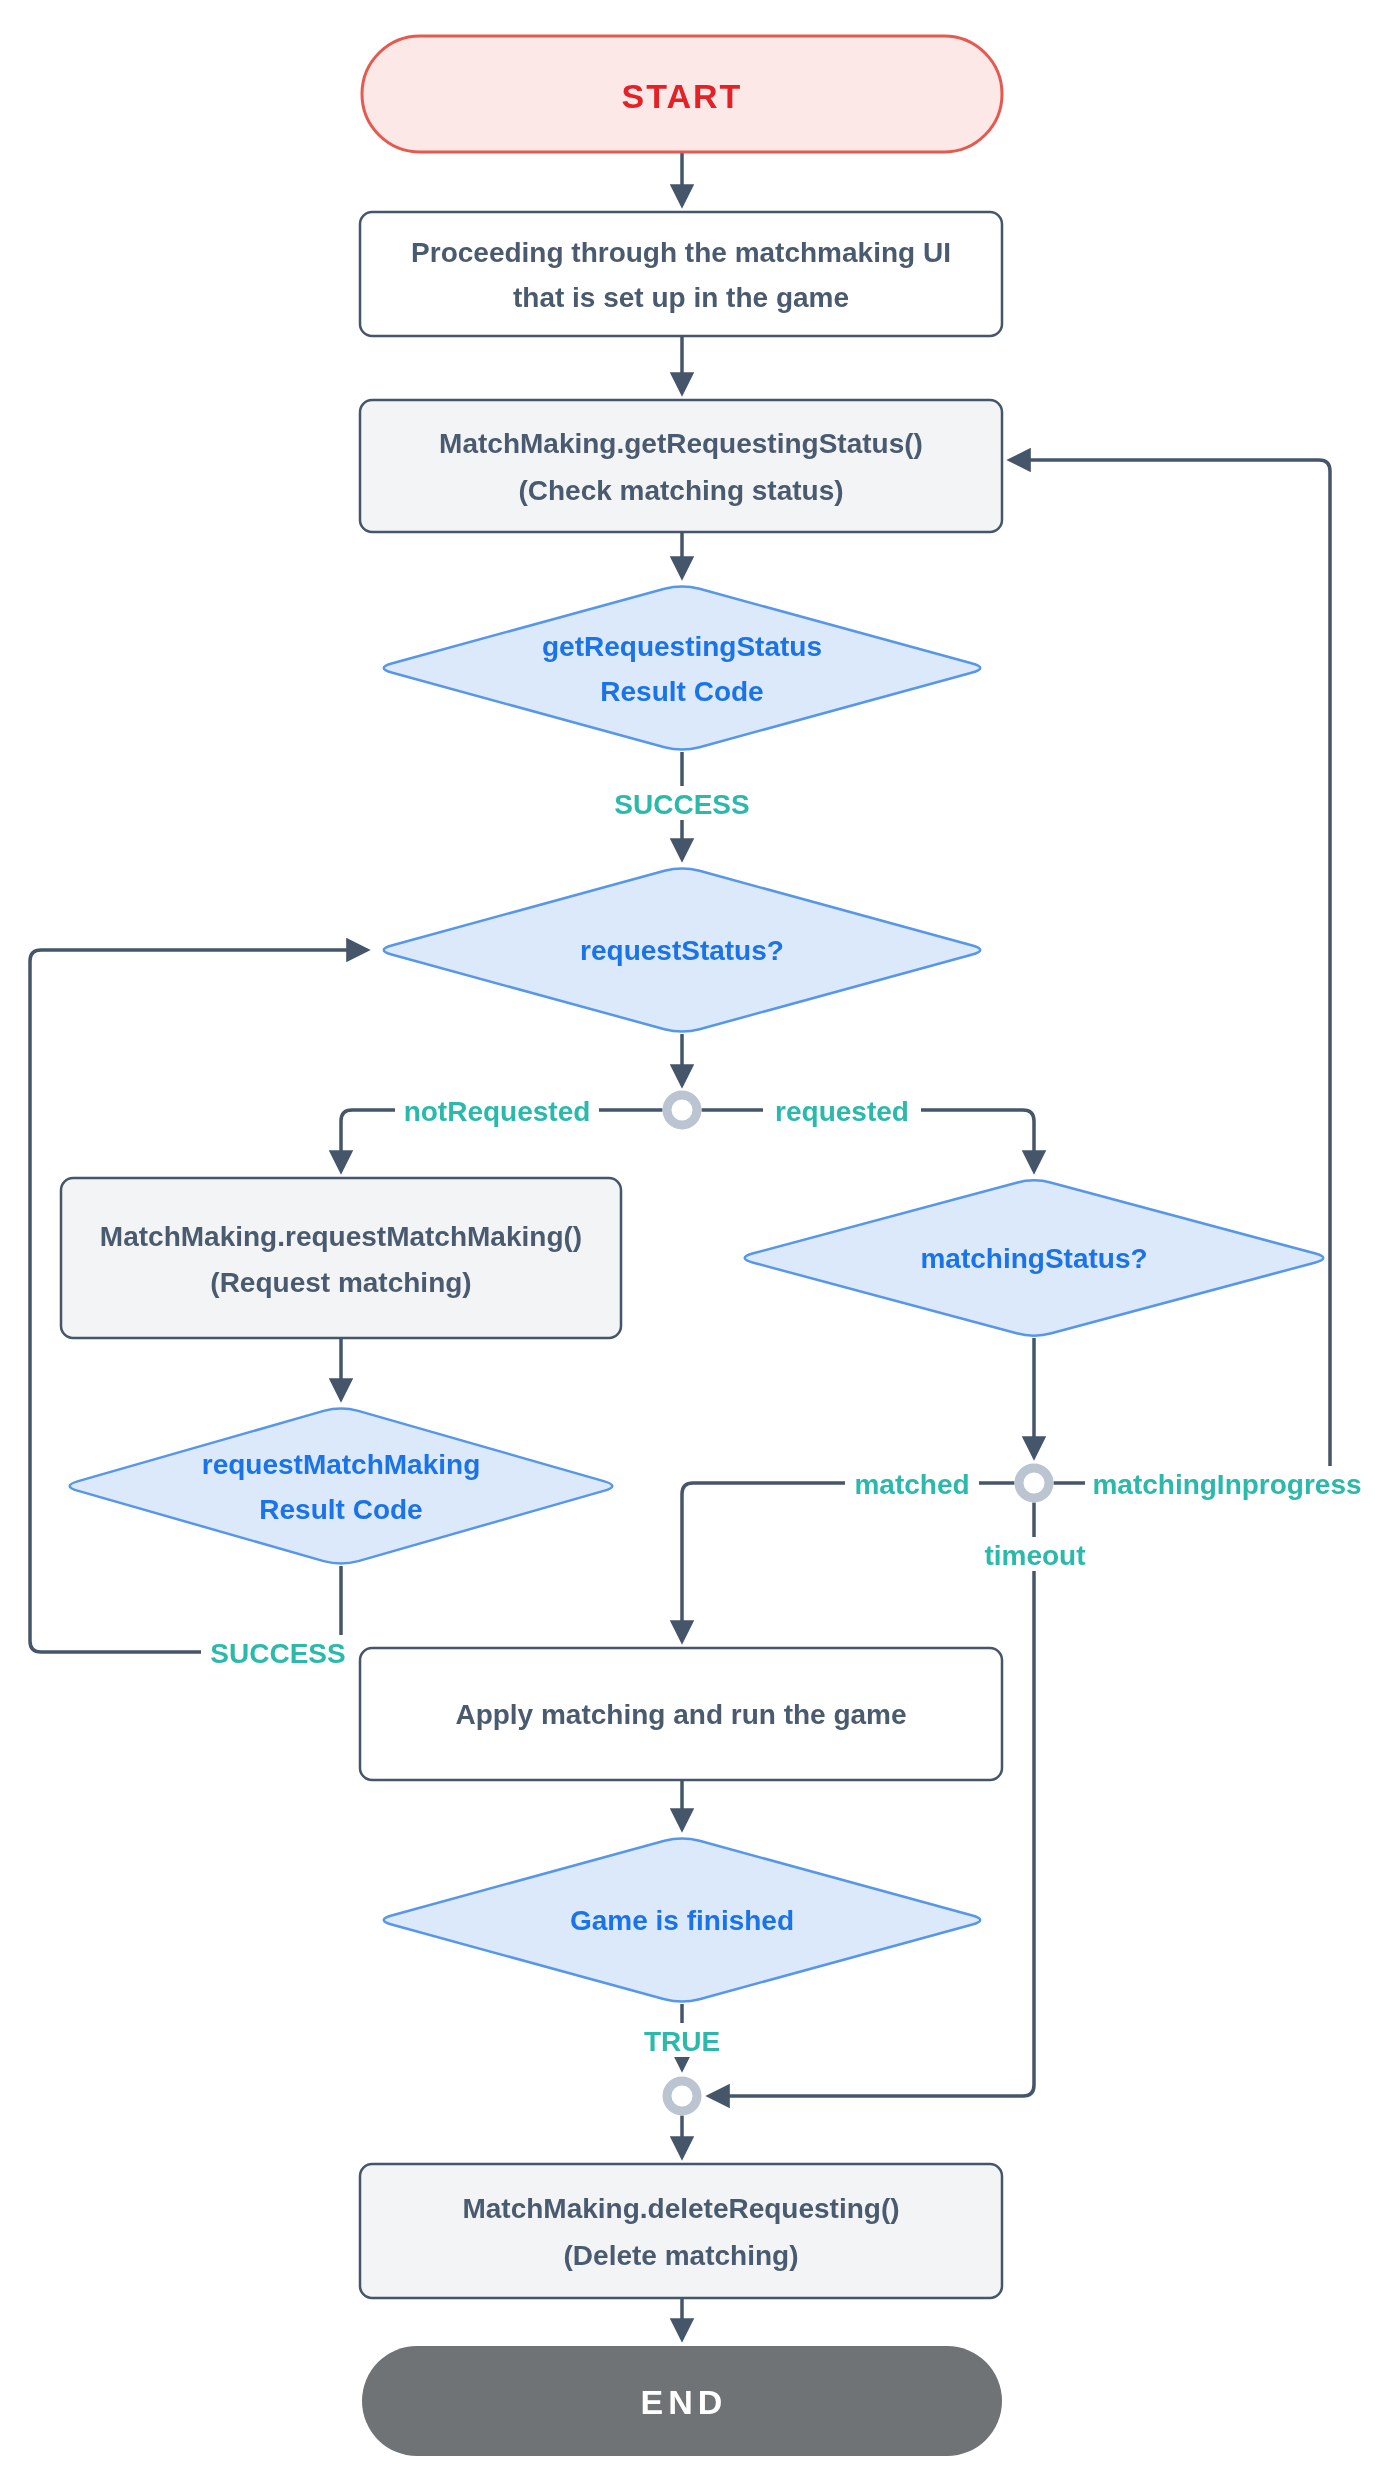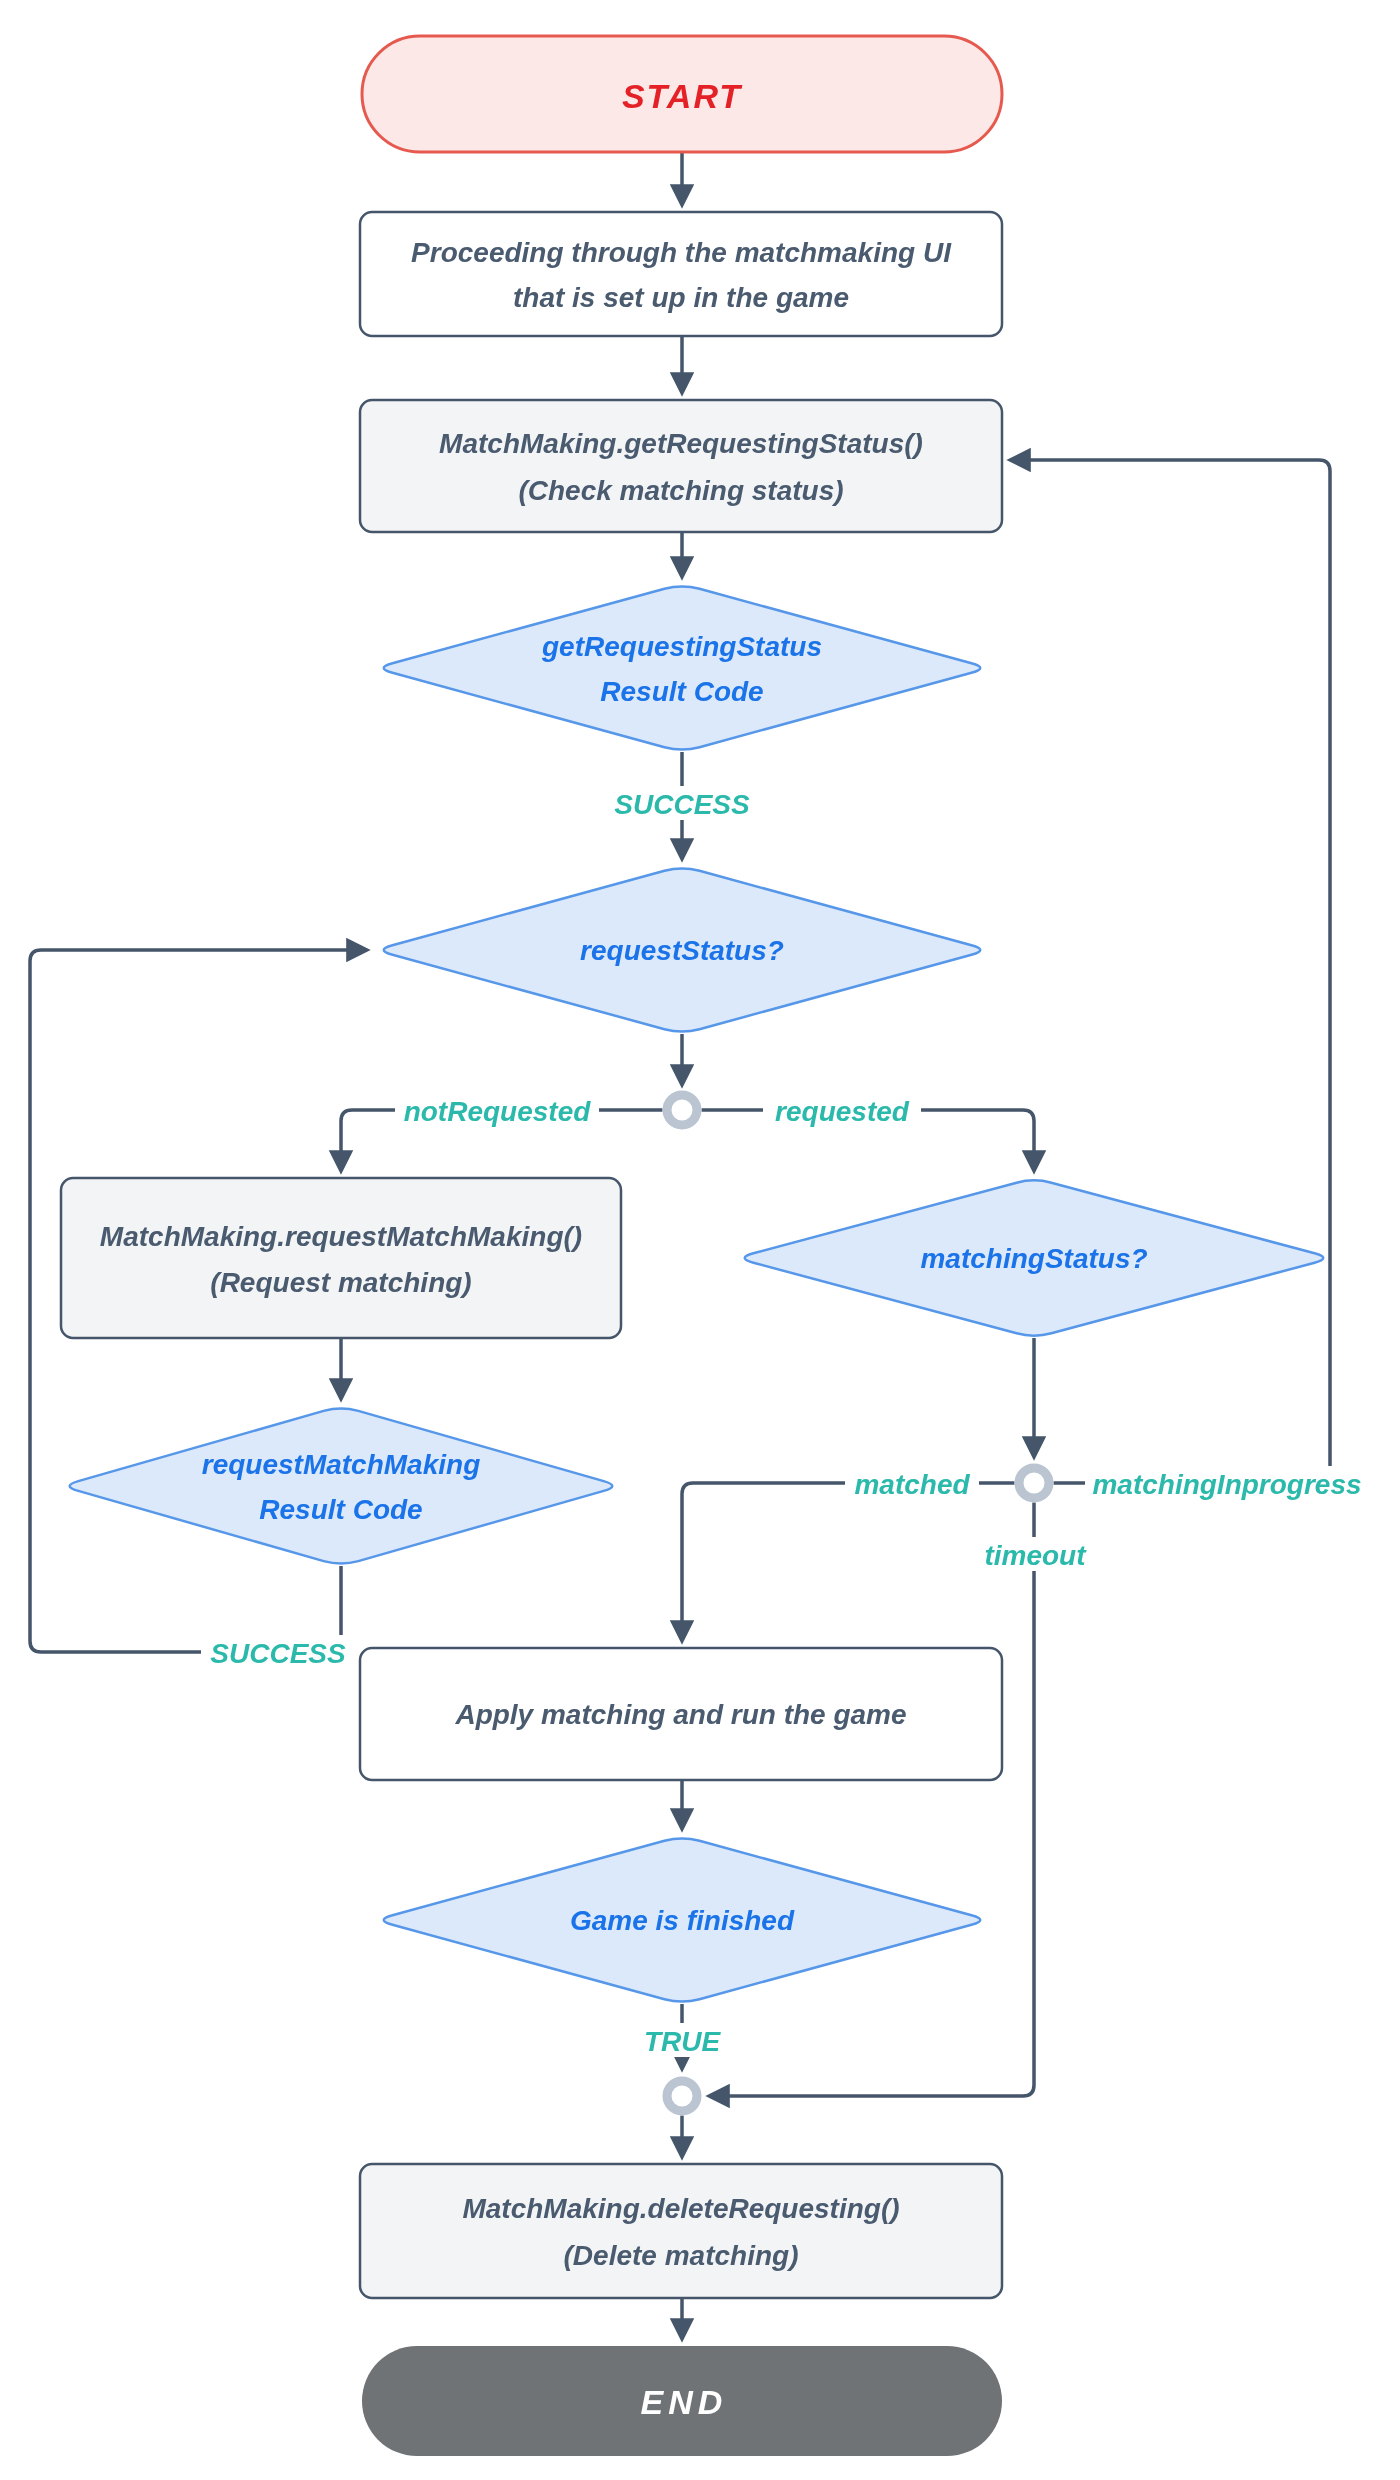--- a/index.html
+++ b/index.html
@@ -3,21 +3,21 @@
 <meta charset="utf-8">
 <style>
   :root{
     --line:#45566B; --node_border:#45566B; --node_text:#4A5B70;
     --process_fill:#F3F4F6; --decision_fill:#DCE9FB; --decision_border:#5697E9;
     --decision_text:#1A73E8; --edge_label:#2BB9AB; --connector:#BAC5D1;
     --start_fill:#FCE9E7; --start_border:#E5594E; --start_text:#E42127;
     --end_fill:#6F7376; --end_text:#FFFFFF; --canvas_bg:#FFFFFF;
   }
   html,body{margin:0;padding:0;background:var(--canvas_bg);}
-  .stage{width:1400px;height:2480px;position:relative;background:var(--canvas_bg);font-style:italic;}
+  .stage{width:1400px;height:2480px;position:relative;background:var(--canvas_bg);}
   svg{display:block;}
   text{
     font-family:"Liberation Sans","DejaVu Sans",sans-serif;
     font-weight:bold;
     text-anchor:middle;
     dominant-baseline:central;
   }
   .edge{fill:none;stroke:var(--line);stroke-width:3.5;}
   .box{fill:#FFFFFF;stroke:var(--node_border);stroke-width:2.5;}
   .box-gray{fill:var(--process_fill);stroke:var(--node_border);stroke-width:2.5;}

